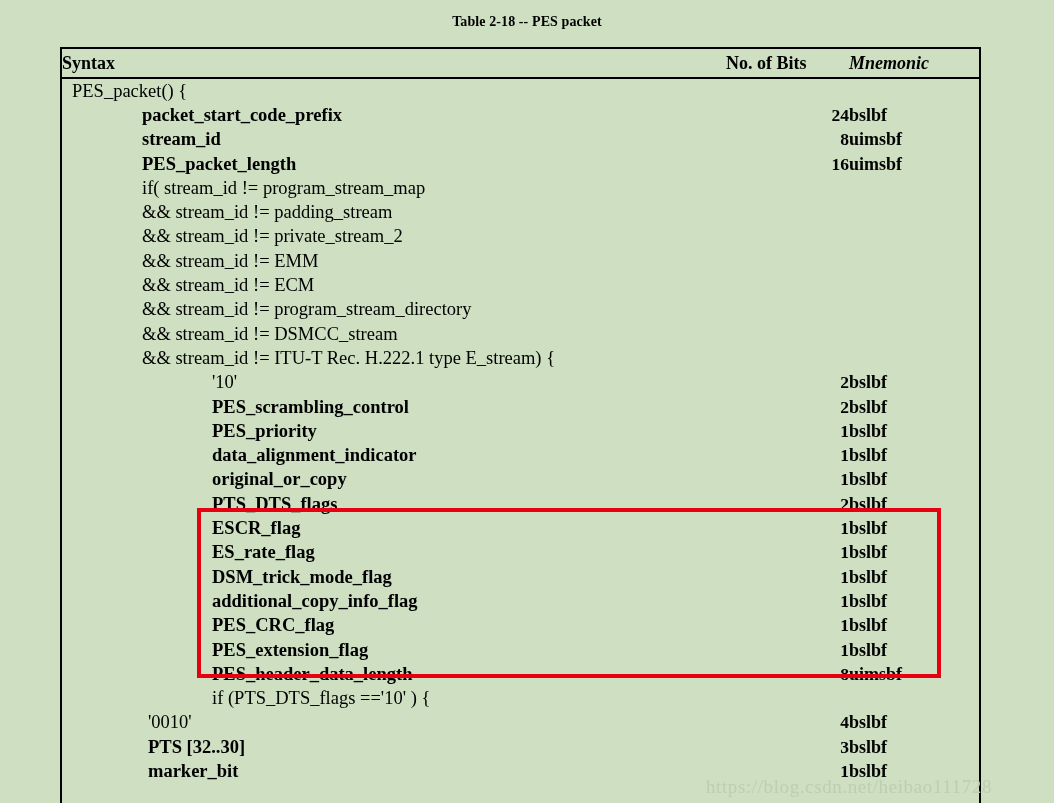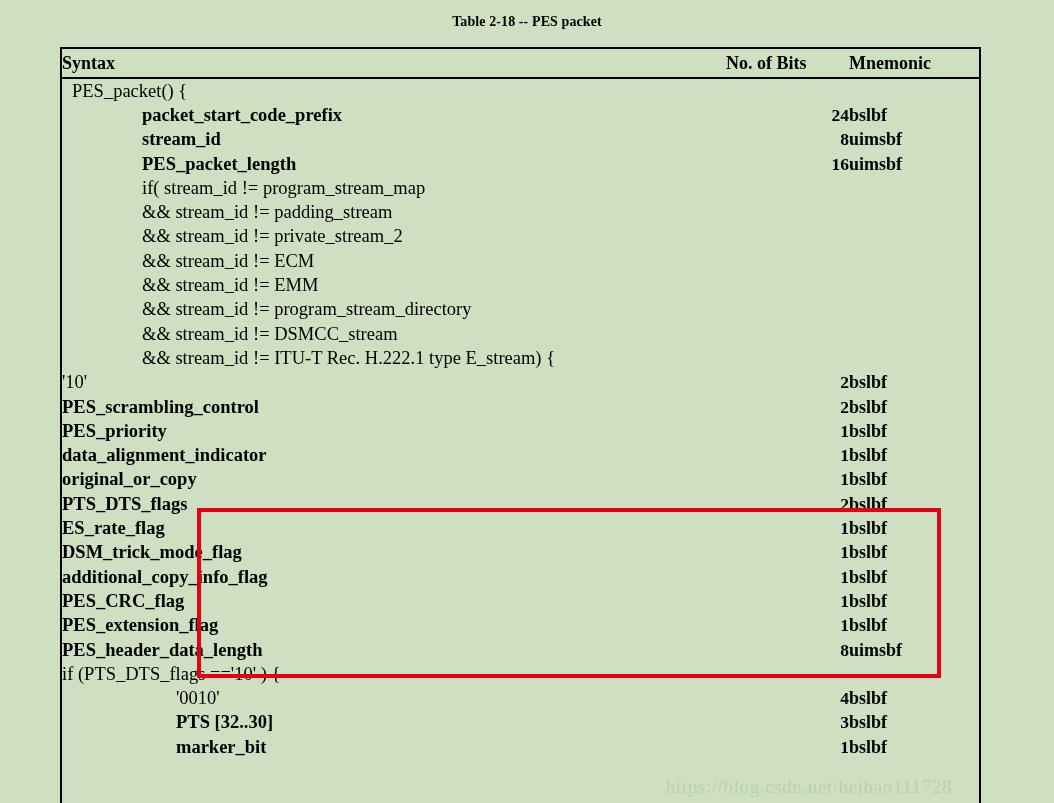--- a/index.html
+++ b/index.html
@@ -62,58 +62,58 @@
     font-weight: bold;
     font-size: 18px;
     padding: 4px 0 3px 0;
     border-bottom: 2.5px solid #000;
     text-align: left;
     vertical-align: bottom;
     line-height: 1.15;
   }
   th.h-syntax { padding-left: 9px; }
   th.h-bits   { text-align: right;  padding-right: 16px; }
-  th.h-mnem   { text-align: left;   padding-left: 14px; }
+  th.h-mnem   { text-align: left;   padding-left: 14px; font-style: italic; }
 
   table.pes tbody td {
     padding: 0;
     height: 24.3px;
     line-height: 24.3px;
     vertical-align: middle;
     white-space: pre;
   }
   td.t-syntax { padding-left: 9px; }
   td.t-bits   { text-align: right; padding-right: 18px; font-weight: bold; font-size: 17.5px; font-family: Liberation Serif, serif; }
   td.t-mnem   { text-align: left;  padding-left: 14px; font-weight: bold; font-size: 18px; }
 
   .bold   { font-weight: bold; }
   .normal { font-weight: normal; }
 
   
   .ind0 { padding-left: 10px; }
   .ind1 { padding-left: 72px; margin-left: 8px; }
-  .ind2 { }
-  .ind3 { padding-left: 114px; }
+  .ind2 { padding-left: 150px; }
+  .ind3 { padding-left: 86px; }
 
   
   .red-box {
     position: absolute;
     left: 197px;
     top: 508px;
     width: 744px;
     height: 170px;
     border: 4px solid #e60012;
     box-sizing: border-box;
     pointer-events: none;
   }
 
   
   .watermark {
     position: absolute;
-    left: 666px;
+    left: 706px;
     top: 776px;
     font-size: 19px;
     color: #bdcfb1;
     letter-spacing: 0.6px;
     white-space: nowrap;
     font-family: "Liberation Serif", "DejaVu Serif", serif;
   }
 </style>
 </head>
 <body>
@@ -166,26 +166,26 @@
             <td class="t-syntax"><span class="ind1 normal">&amp;&amp; stream_id != padding_stream</span></td>
             <td class="t-bits"></td>
             <td class="t-mnem"></td>
           </tr>
           <tr>
             <td class="t-syntax"><span class="ind1 normal">&amp;&amp; stream_id != private_stream_2</span></td>
             <td class="t-bits"></td>
             <td class="t-mnem"></td>
           </tr>
           <tr>
+            <td class="t-syntax"><span class="ind1 normal">&amp;&amp; stream_id != EMM</span></td>
+            <td class="t-bits"></td>
+            <td class="t-mnem"></td>
+          </tr>
+          <tr>
             <td class="t-syntax"><span class="ind1 normal">&amp;&amp; stream_id != ECM</span></td>
-            <td class="t-bits"></td>
-            <td class="t-mnem"></td>
-          </tr>
-          <tr>
-            <td class="t-syntax"><span class="ind1 normal">&amp;&amp; stream_id != EMM</span></td>
             <td class="t-bits"></td>
             <td class="t-mnem"></td>
           </tr>
           <tr>
             <td class="t-syntax"><span class="ind1 normal">&amp;&amp; stream_id != program_stream_directory</span></td>
             <td class="t-bits"></td>
             <td class="t-mnem"></td>
           </tr>
           <tr>
             <td class="t-syntax"><span class="ind1 normal">&amp;&amp; stream_id != DSMCC_stream</span></td>
@@ -218,20 +218,25 @@
             <td class="t-mnem">bslbf</td>
           </tr>
           <tr>
             <td class="t-syntax"><span class="ind2 bold">original_or_copy</span></td>
             <td class="t-bits">1</td>
             <td class="t-mnem">bslbf</td>
           </tr>
           <tr>
             <td class="t-syntax"><span class="ind2 bold">PTS_DTS_flags</span></td>
             <td class="t-bits">2</td>
+            <td class="t-mnem">bslbf</td>
+          </tr>
+          <tr>
+            <td class="t-syntax"><span class="ind2 bold">ESCR_flag</span></td>
+            <td class="t-bits">1</td>
             <td class="t-mnem">bslbf</td>
           </tr>
           <tr>
             <td class="t-syntax"><span class="ind2 bold">ES_rate_flag</span></td>
             <td class="t-bits">1</td>
             <td class="t-mnem">bslbf</td>
           </tr>
           <tr>
             <td class="t-syntax"><span class="ind2 bold">DSM_trick_mode_flag</span></td>
             <td class="t-bits">1</td>

